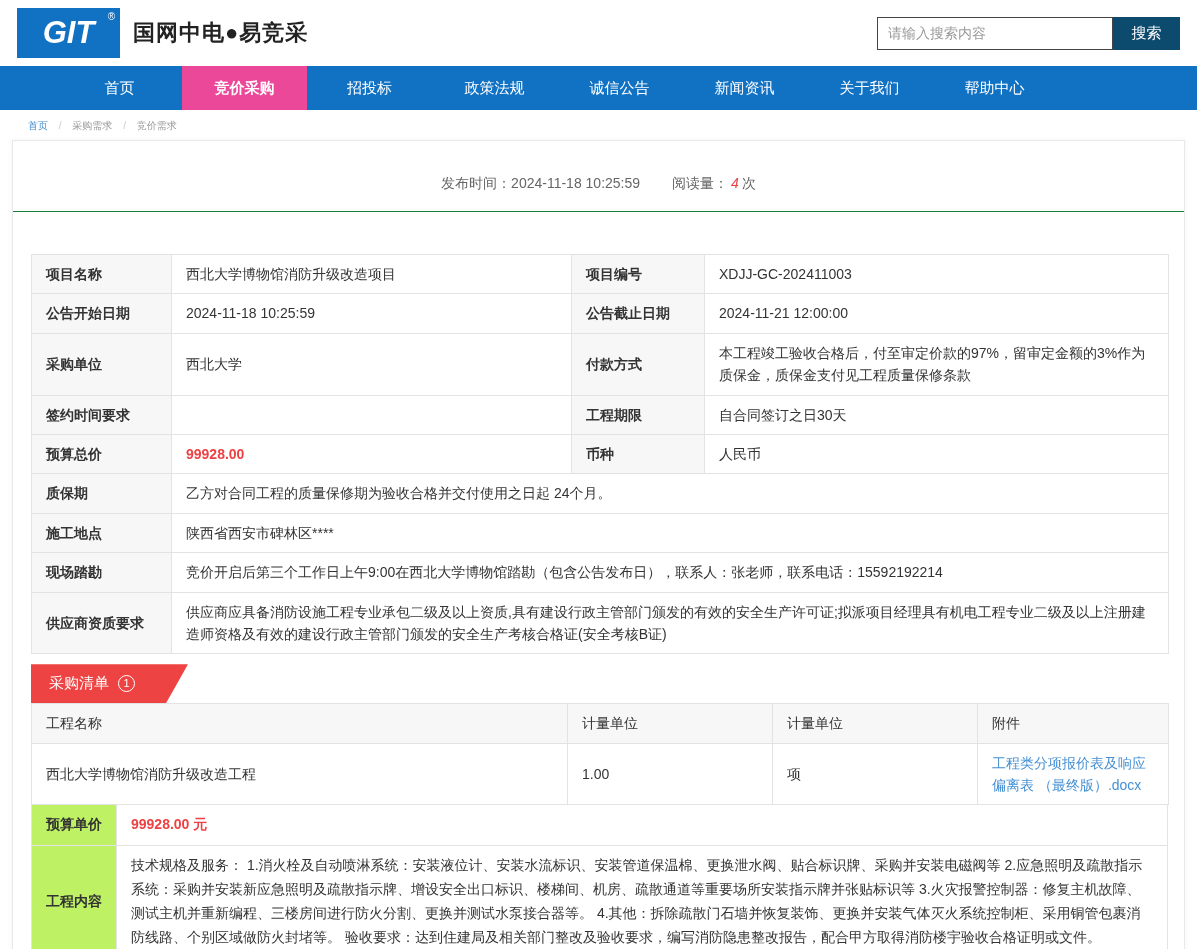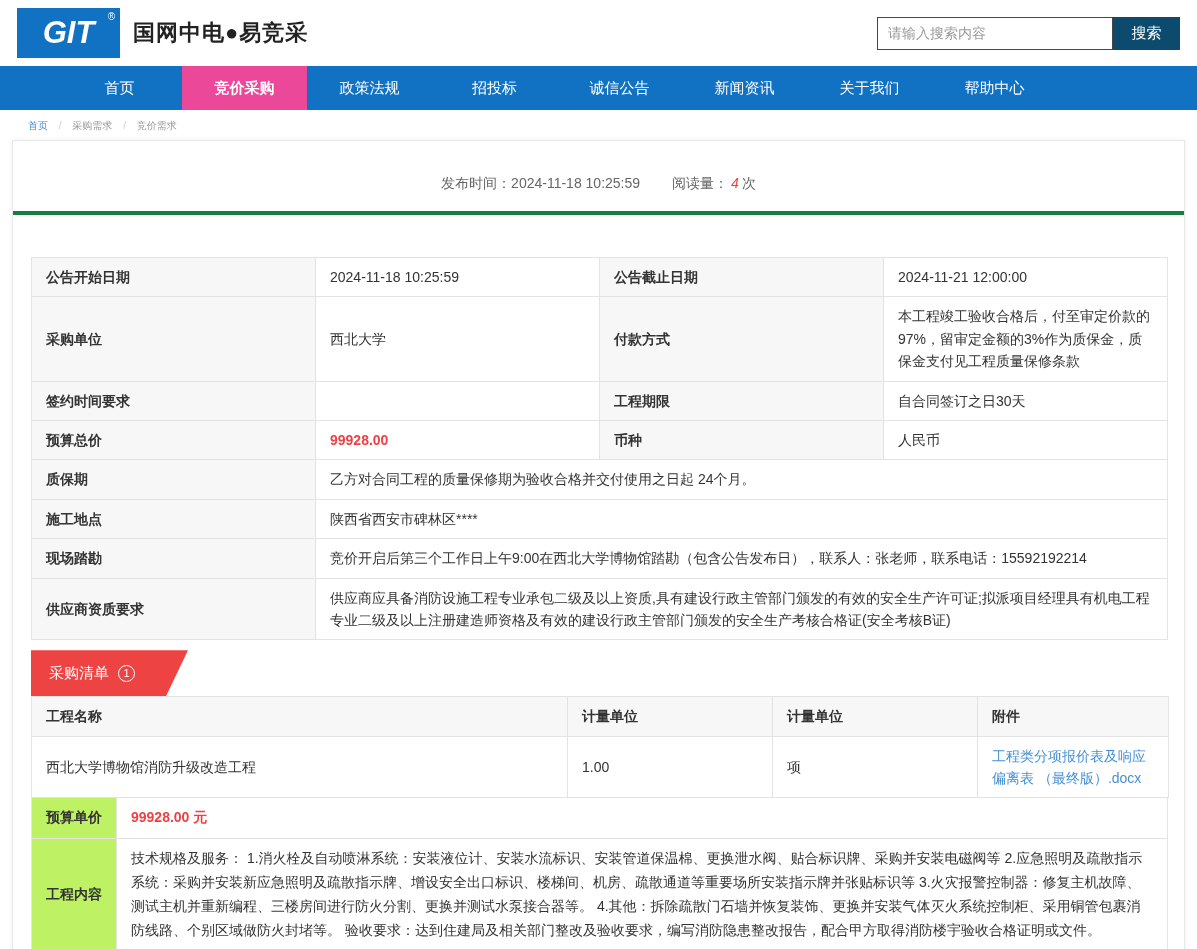--- a/index.html
+++ b/index.html
@@ -43,45 +43,45 @@
   .bc-link2 { color:#999; text-decoration:none; cursor:pointer; }
   .bc-sep { margin:0 8px; color:#ccc; }
   
   .card {
     margin:0 12px; border:1px solid #e8e8e8; background:#fff;
     box-shadow:0 0 6px rgba(0,0,0,0.05); height:820px;
   }
   .page-title { text-align:center; font-size:20px; font-weight:bold; margin:46px 30px 0; color:#222; }
   .meta {
     text-align:center; font-size:14px; color:#666; margin-top:34px;
-    padding-bottom:18px; border-bottom:4px solid #15803d;
+    padding-bottom:18px; border-bottom:1px solid #15803d;
   }
   .meta-views { margin-left:32px; }
   .views-count { color:#ee4144; font-style:italic; margin:0 3px; }
   
   table { border-collapse:collapse; }
   .details-table { width:1137px; margin:42px 18px 0; font-size:14px; table-layout:fixed; }
   .details-table td { border:1px solid #e3e3e3; padding:8px 14px; line-height:1.6; word-break:break-all; }
   .details-table td.lbl { background:#f7f7f7; font-weight:bold; color:#333; }
   .col-l1 { width:140px; } .col-v1 { width:400px; } .col-l2 { width:133px; } .col-v2 { width:464px; }
   .red { color:#ee4144; font-weight:bold; }
   
   .badge {
-    margin:10px 18px 0; height:46px; width:157px; background:#ee4343; color:#fff;
+    margin:10px 18px 0; height:39px; width:157px; background:#ee4343; color:#fff;
     display:flex; align-items:center; padding-left:18px; font-size:15px;
     clip-path:polygon(0 0, 100% 0, calc(100% - 22px) 100%, 0 100%);
   }
   .badge-num {
     width:17px; height:17px; border:1px solid #fff; border-radius:50%;
     display:inline-flex; align-items:center; justify-content:center;
     font-size:11px; margin-left:9px; line-height:1;
   }
   .items-table { width:1137px; margin:0 18px; font-size:14px; table-layout:fixed; }
   .items-table th, .items-table td { border:1px solid #e3e3e3; padding:8px 14px; text-align:left; line-height:1.6; }
-  .items-table th { background:#f7f7f7; font-weight:bold; }
+  .items-table th { background:#f7f7f7; font-weight:normal; }
   .items-table td { height:55px; }
   .c-name { width:536px; } .c-qty { width:205px; } .c-unit { width:205px; } .c-att { width:191px; }
   .att-link { color:#4590d2; text-decoration:none; cursor:pointer; }
   .extra-table { width:1137px; margin:-1px 18px 0; font-size:14px; table-layout:fixed; }
   .extra-table td { border:1px solid #e3e3e3; padding:8px 14px; line-height:1.7; }
   .extra-table td.lbl { background:#bef264; font-weight:bold; width:85px; }
 </style>
 </head>
 <body>
 
@@ -93,22 +93,22 @@
   <div class="site-title">国网中电●易竞采</div>
   <div class="search-wrap">
     <input class="search-input" value="" placeholder="请输入搜索内容" style="">
     <button class="search-btn">搜索</button>
   </div>
 </div>
 
 <div class="navbar">
   <div class="nav-item">首页</div>
   <div class="nav-item active">竞价采购</div>
+  <div class="nav-item">招投标</div>
   <div class="nav-item">政策法规</div>
-  <div class="nav-item">招投标</div>
   <div class="nav-item">诚信公告</div>
   <div class="nav-item">新闻资讯</div>
   <div class="nav-item">关于我们</div>
   <div class="nav-item">帮助中心</div>
 </div>
 
 <div class="breadcrumb">
   <span class="bc-link">首页</span>
   <span class="bc-sep">/</span>
   <span class="bc-link2">采购需求</span>
@@ -118,20 +118,26 @@
 
 <div class="card">
 
 
   <div class="meta">
     <span>发布时间：</span><span>2024-11-18 10:25:59</span><span class="meta-views">阅读量：</span><span class="views-count">4</span><span>次</span>
   </div>
 
   <table class="details-table">
     <tbody>
+        <tr>
+      <td class="lbl col-l1">项目名称</td>
+      <td class="col-v1">西北大学博物馆消防升级改造项目</td>
+      <td class="lbl col-l2">项目编号</td>
+      <td class="col-v2">XDJJ-GC-202411003</td>
+    </tr>
     <tr>
       <td class="lbl">公告开始日期</td>
       <td>2024-11-18 10:25:59</td>
       <td class="lbl">公告截止日期</td>
       <td>2024-11-21 12:00:00</td>
     </tr>
     <tr>
       <td class="lbl">采购单位</td>
       <td>西北大学</td>
       <td class="lbl">付款方式</td>

